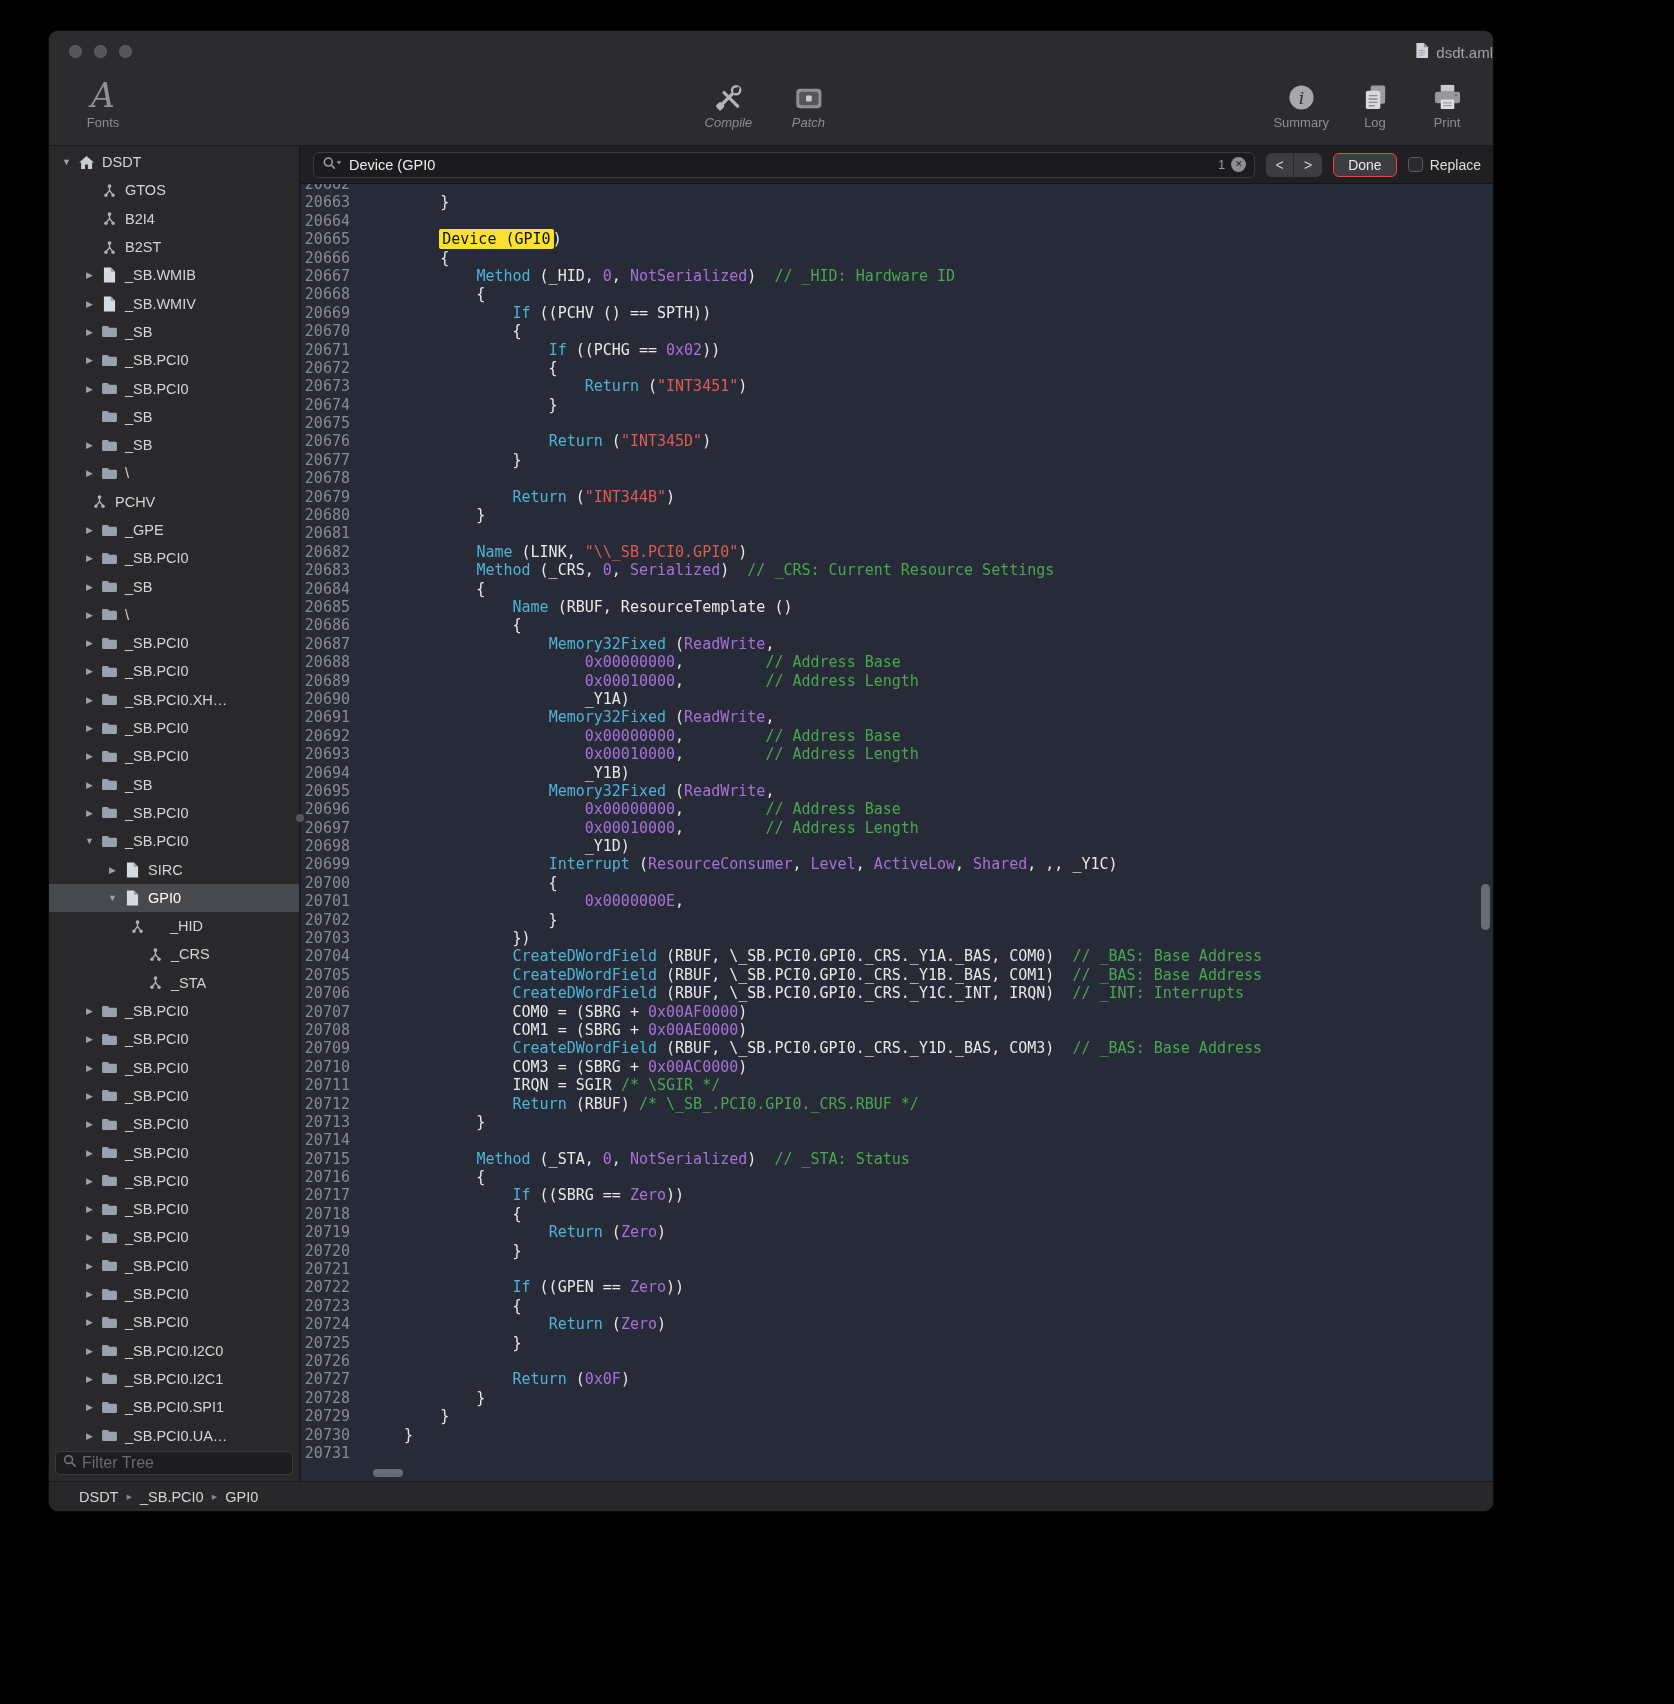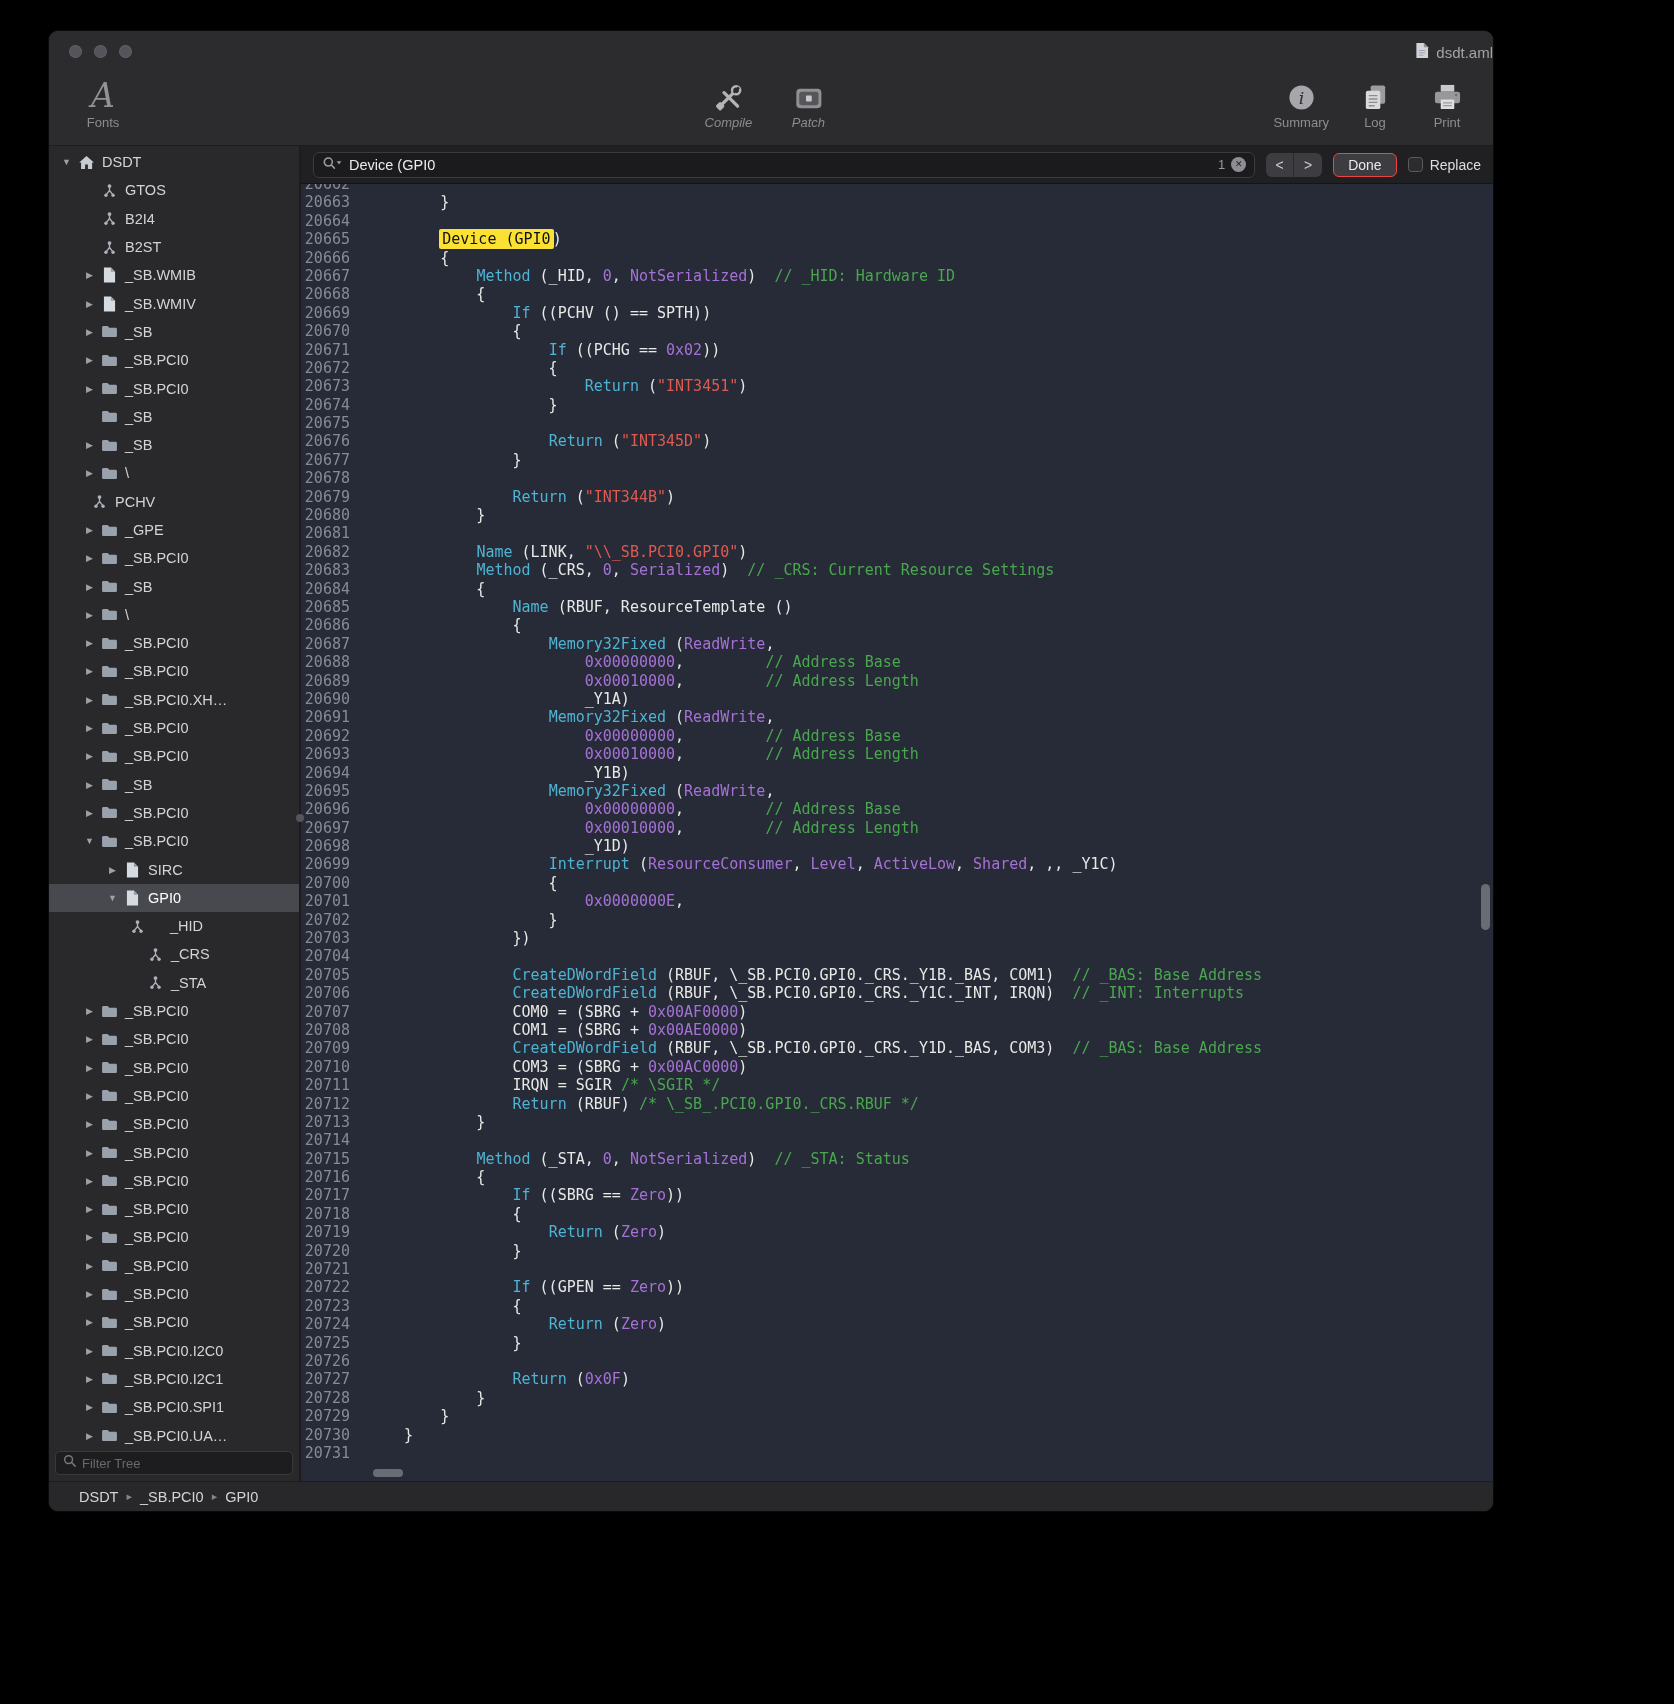--- a/index.html
+++ b/index.html
@@ -39,21 +39,21 @@
   .tree { flex:1 1 auto; overflow:hidden; padding-top:2px; }
   .tree-row { height:28.3px; display:flex; align-items:center; white-space:nowrap; }
   .tree-row.selected { background:#47494e; }
   .disc { width:15px; margin-right:2px; font-size:9px; color:#9ea0a5; text-align:center; flex:0 0 auto; }
   .tree-icon { width:20px; height:18px; margin-right:6px; display:flex; align-items:center; justify-content:center; flex:0 0 auto; }
   .tree-label { color:#d4d4d7; font-size:14.5px; }
   .tree-row.selected .tree-label { color:#ffffff; }
 
   .filter-wrap { flex:0 0 auto; padding:4px 6px 6px 6px; }
   .filter-field { height:24px; background:#1d1d1f; border:1px solid #3a3a3d; border-radius:5px; display:flex; align-items:center; padding:0 7px; gap:5px; }
-  .filter-input { flex:1; background:transparent; border:none; outline:none; color:#d946ef; font-size:13px; font-family:"Liberation Sans",sans-serif; }
+  .filter-input { flex:1; background:transparent; border:none; outline:none; color:#d946ef; font-size:16px; font-family:"Liberation Sans",sans-serif; }
   .filter-input::placeholder { color:#69696d; }
 
   .splitter { width:2px; background:#1c1c1e; position:relative; flex:0 0 auto; }
   .split-dot { position:absolute; left:-3px; top:668px; width:8px; height:8px; border-radius:50%; background:#55555a; }
 
   
   .editor { flex:1 1 auto; display:flex; flex-direction:column; min-width:0; background:#262b37; }
   .find-bar { height:38px; flex:0 0 auto; background:#202023; border-bottom:1px solid #151517; display:flex; align-items:center; padding:0 12px; gap:11px; }
   .find-field { flex:1 1 auto; height:26px; background:#1b1b1e; border:1px solid #3b3b3e; border-radius:6px; display:flex; align-items:center; padding:0 8px; gap:6px; }
   .find-input { flex:1; background:transparent; border:none; outline:none; color:#ececee; font-size:14.5px; font-family:"Liberation Sans",sans-serif; }
@@ -719,21 +719,21 @@
             <div class="code-line"><span class="gutter">20694</span><span class="code-text"><span class="tk-p">                        _Y1B)</span></span></div>
             <div class="code-line"><span class="gutter">20695</span><span class="code-text"><span class="tk-p">                    </span><span class="tk-k">Memory32Fixed</span><span class="tk-p"> (</span><span class="tk-n">ReadWrite</span><span class="tk-p">,</span></span></div>
             <div class="code-line"><span class="gutter">20696</span><span class="code-text"><span class="tk-p">                        </span><span class="tk-n">0x00000000</span><span class="tk-p">,         </span><span class="tk-c">// Address Base</span></span></div>
             <div class="code-line"><span class="gutter">20697</span><span class="code-text"><span class="tk-p">                        </span><span class="tk-n">0x00010000</span><span class="tk-p">,         </span><span class="tk-c">// Address Length</span></span></div>
             <div class="code-line"><span class="gutter">20698</span><span class="code-text"><span class="tk-p">                        _Y1D)</span></span></div>
             <div class="code-line"><span class="gutter">20699</span><span class="code-text"><span class="tk-p">                    </span><span class="tk-k">Interrupt</span><span class="tk-p"> (</span><span class="tk-n">ResourceConsumer</span><span class="tk-p">, </span><span class="tk-n">Level</span><span class="tk-p">, </span><span class="tk-n">ActiveLow</span><span class="tk-p">, </span><span class="tk-n">Shared</span><span class="tk-p">, ,, _Y1C)</span></span></div>
             <div class="code-line"><span class="gutter">20700</span><span class="code-text"><span class="tk-p">                    {</span></span></div>
             <div class="code-line"><span class="gutter">20701</span><span class="code-text"><span class="tk-p">                        </span><span class="tk-n">0x0000000E</span><span class="tk-p">,</span></span></div>
             <div class="code-line"><span class="gutter">20702</span><span class="code-text"><span class="tk-p">                    }</span></span></div>
             <div class="code-line"><span class="gutter">20703</span><span class="code-text"><span class="tk-p">                })</span></span></div>
-            <div class="code-line"><span class="gutter">20704</span></div>
+            <div class="code-line"><span class="gutter">20704</span><span class="code-text"><span class="tk-p">                </span><span class="tk-k">CreateDWordField</span><span class="tk-p"> (RBUF, \_SB.PCI0.GPI0._CRS._Y1A._BAS, COM0)  </span><span class="tk-c">// _BAS: Base Address</span></span></div>
             <div class="code-line"><span class="gutter">20705</span><span class="code-text"><span class="tk-p">                </span><span class="tk-k">CreateDWordField</span><span class="tk-p"> (RBUF, \_SB.PCI0.GPI0._CRS._Y1B._BAS, COM1)  </span><span class="tk-c">// _BAS: Base Address</span></span></div>
             <div class="code-line"><span class="gutter">20706</span><span class="code-text"><span class="tk-p">                </span><span class="tk-k">CreateDWordField</span><span class="tk-p"> (RBUF, \_SB.PCI0.GPI0._CRS._Y1C._INT, IRQN)  </span><span class="tk-c">// _INT: Interrupts</span></span></div>
             <div class="code-line"><span class="gutter">20707</span><span class="code-text"><span class="tk-p">                COM0 = (SBRG + </span><span class="tk-n">0x00AF0000</span><span class="tk-p">)</span></span></div>
             <div class="code-line"><span class="gutter">20708</span><span class="code-text"><span class="tk-p">                COM1 = (SBRG + </span><span class="tk-n">0x00AE0000</span><span class="tk-p">)</span></span></div>
             <div class="code-line"><span class="gutter">20709</span><span class="code-text"><span class="tk-p">                </span><span class="tk-k">CreateDWordField</span><span class="tk-p"> (RBUF, \_SB.PCI0.GPI0._CRS._Y1D._BAS, COM3)  </span><span class="tk-c">// _BAS: Base Address</span></span></div>
             <div class="code-line"><span class="gutter">20710</span><span class="code-text"><span class="tk-p">                COM3 = (SBRG + </span><span class="tk-n">0x00AC0000</span><span class="tk-p">)</span></span></div>
             <div class="code-line"><span class="gutter">20711</span><span class="code-text"><span class="tk-p">                IRQN = SGIR </span><span class="tk-c">/* \SGIR */</span></span></div>
             <div class="code-line"><span class="gutter">20712</span><span class="code-text"><span class="tk-p">                </span><span class="tk-k">Return</span><span class="tk-p"> (RBUF) </span><span class="tk-c">/* \_SB_.PCI0.GPI0._CRS.RBUF */</span></span></div>
             <div class="code-line"><span class="gutter">20713</span><span class="code-text"><span class="tk-p">            }</span></span></div>
             <div class="code-line"><span class="gutter">20714</span><span class="code-text"></span></div>

